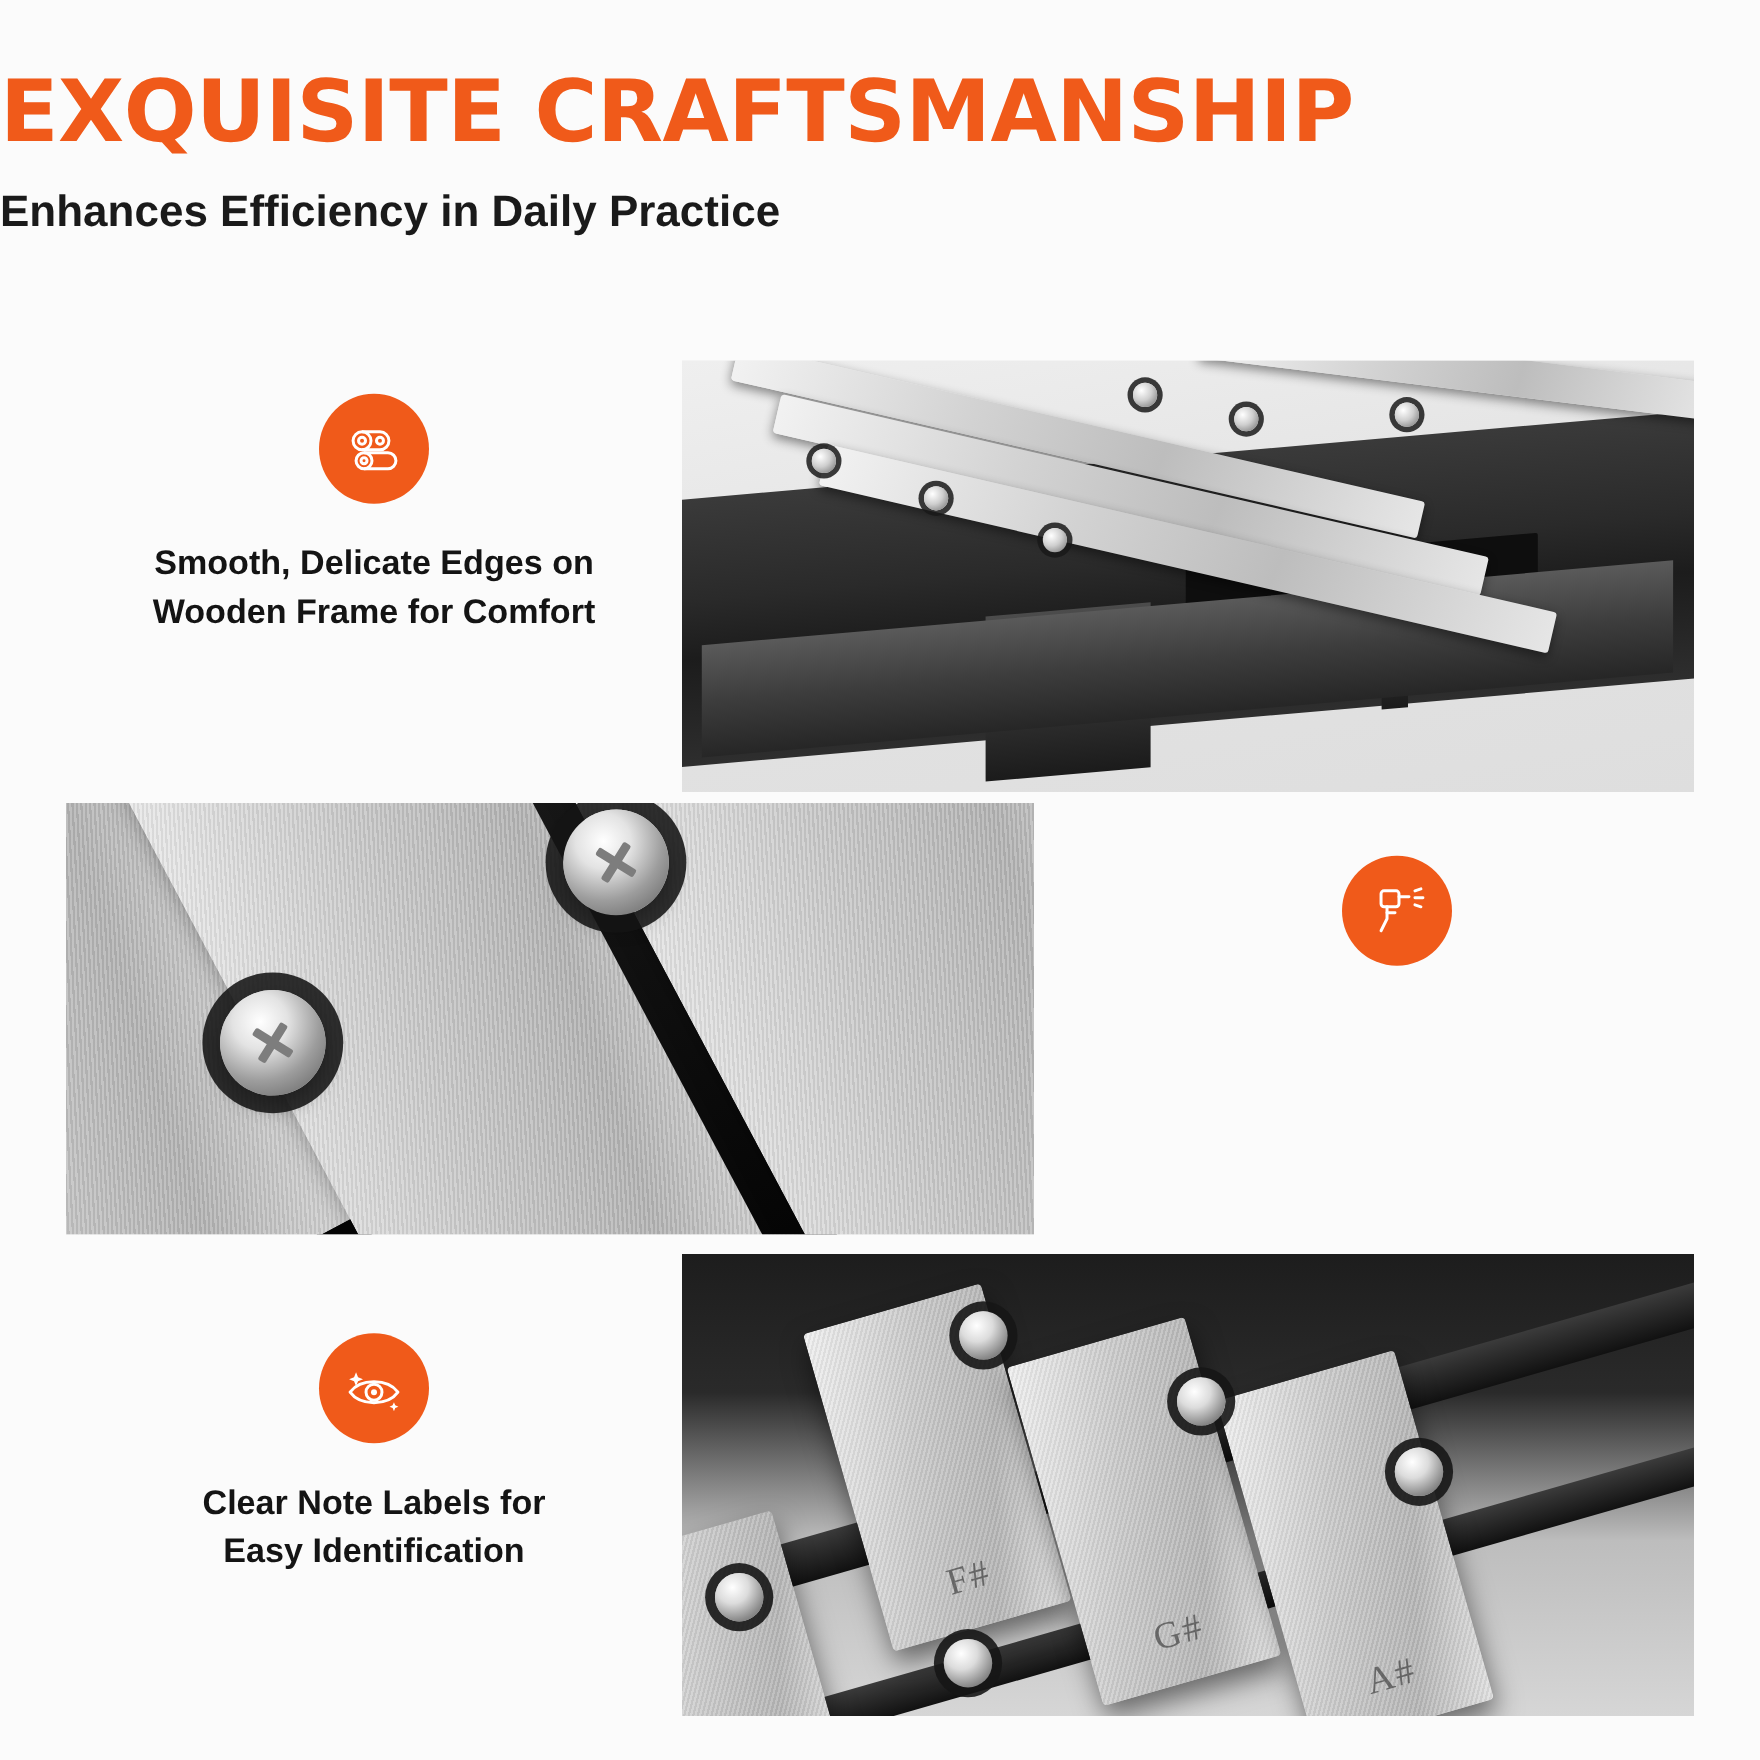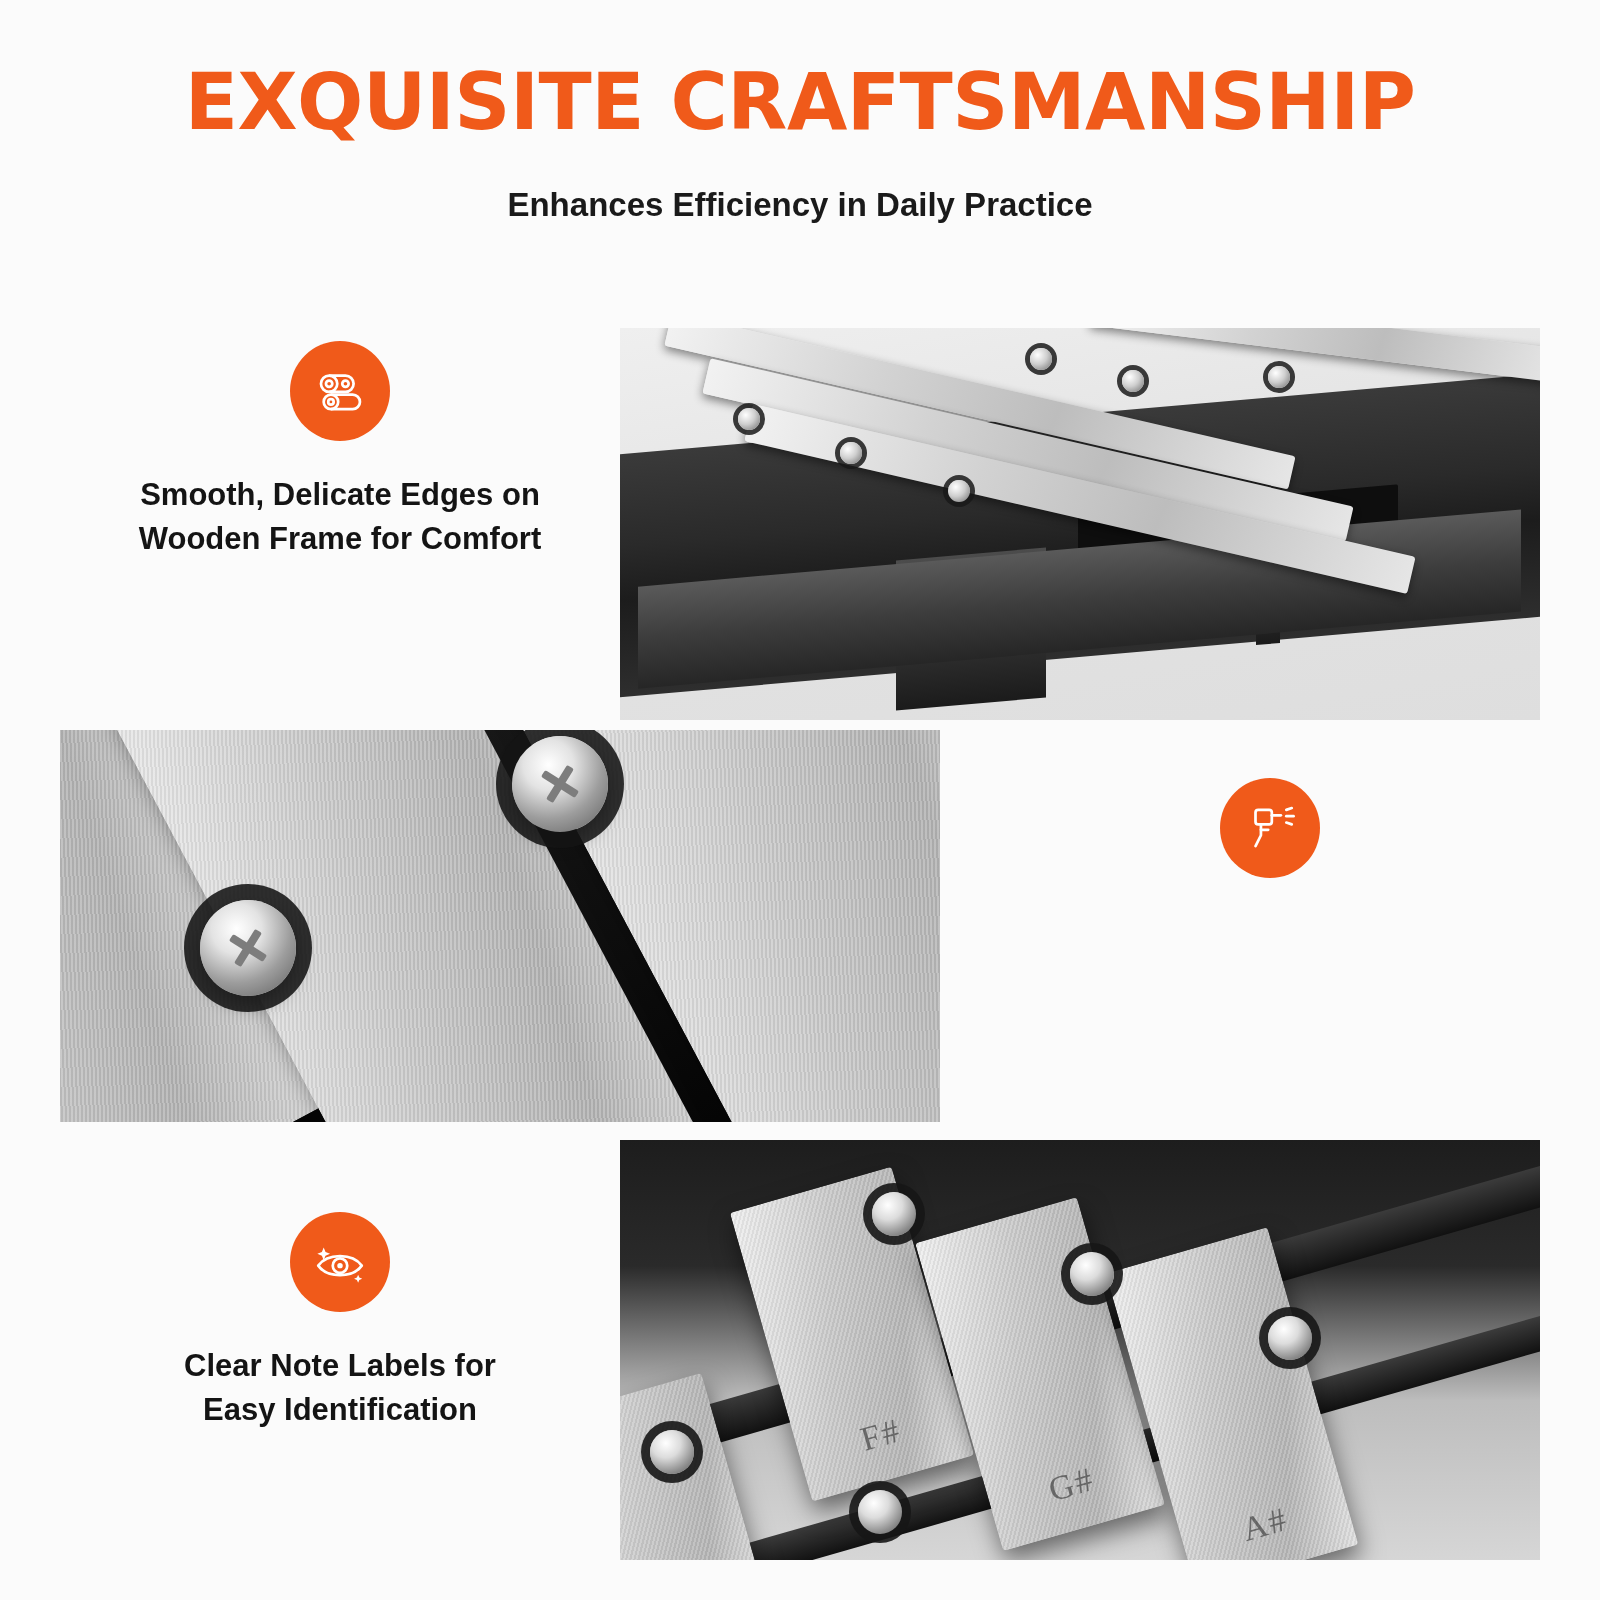--- a/index.html
+++ b/index.html
@@ -22,37 +22,37 @@
     height: 1600px;
     background: #fbfbfb;
   }
 
   
   .header {
     position: absolute;
     top: 0;
     left: 0;
     width: 1600px;
-    text-align: center;
+    text-align: left;
   }
   .title {
     margin: 0;
     padding-top: 62px;
     font-size: 78px;
     line-height: 1.05;
     font-weight: 700;
     letter-spacing: -0.5px;
     color: #F05A1A;
     font-family: "DejaVu Sans", sans-serif;
     text-transform: uppercase;
   }
   .subtitle {
-    margin: 16px;
+    margin: 0;
     padding-top: 26px;
-    font-size: 33px;
+    font-size: 40px;
     font-weight: 700;
     color: #1a1a1a;
     font-family: "Liberation Sans", sans-serif;
   }
 
   
   .feature {
     position: absolute;
     text-align: center;
   }
@@ -74,21 +74,21 @@
     font-size: 31px;
     font-weight: 700;
     line-height: 1.42;
     color: #141414;
     white-space: pre-line;
   }
 
   
   .feature-1 {
     left: 80px;
-    top: 341px;
+    top: 358px;
     width: 520px;
   }
   
   .feature-2 {
     left: 1000px;
     top: 778px;
     width: 540px;
   }
   
   .feature-3 {

